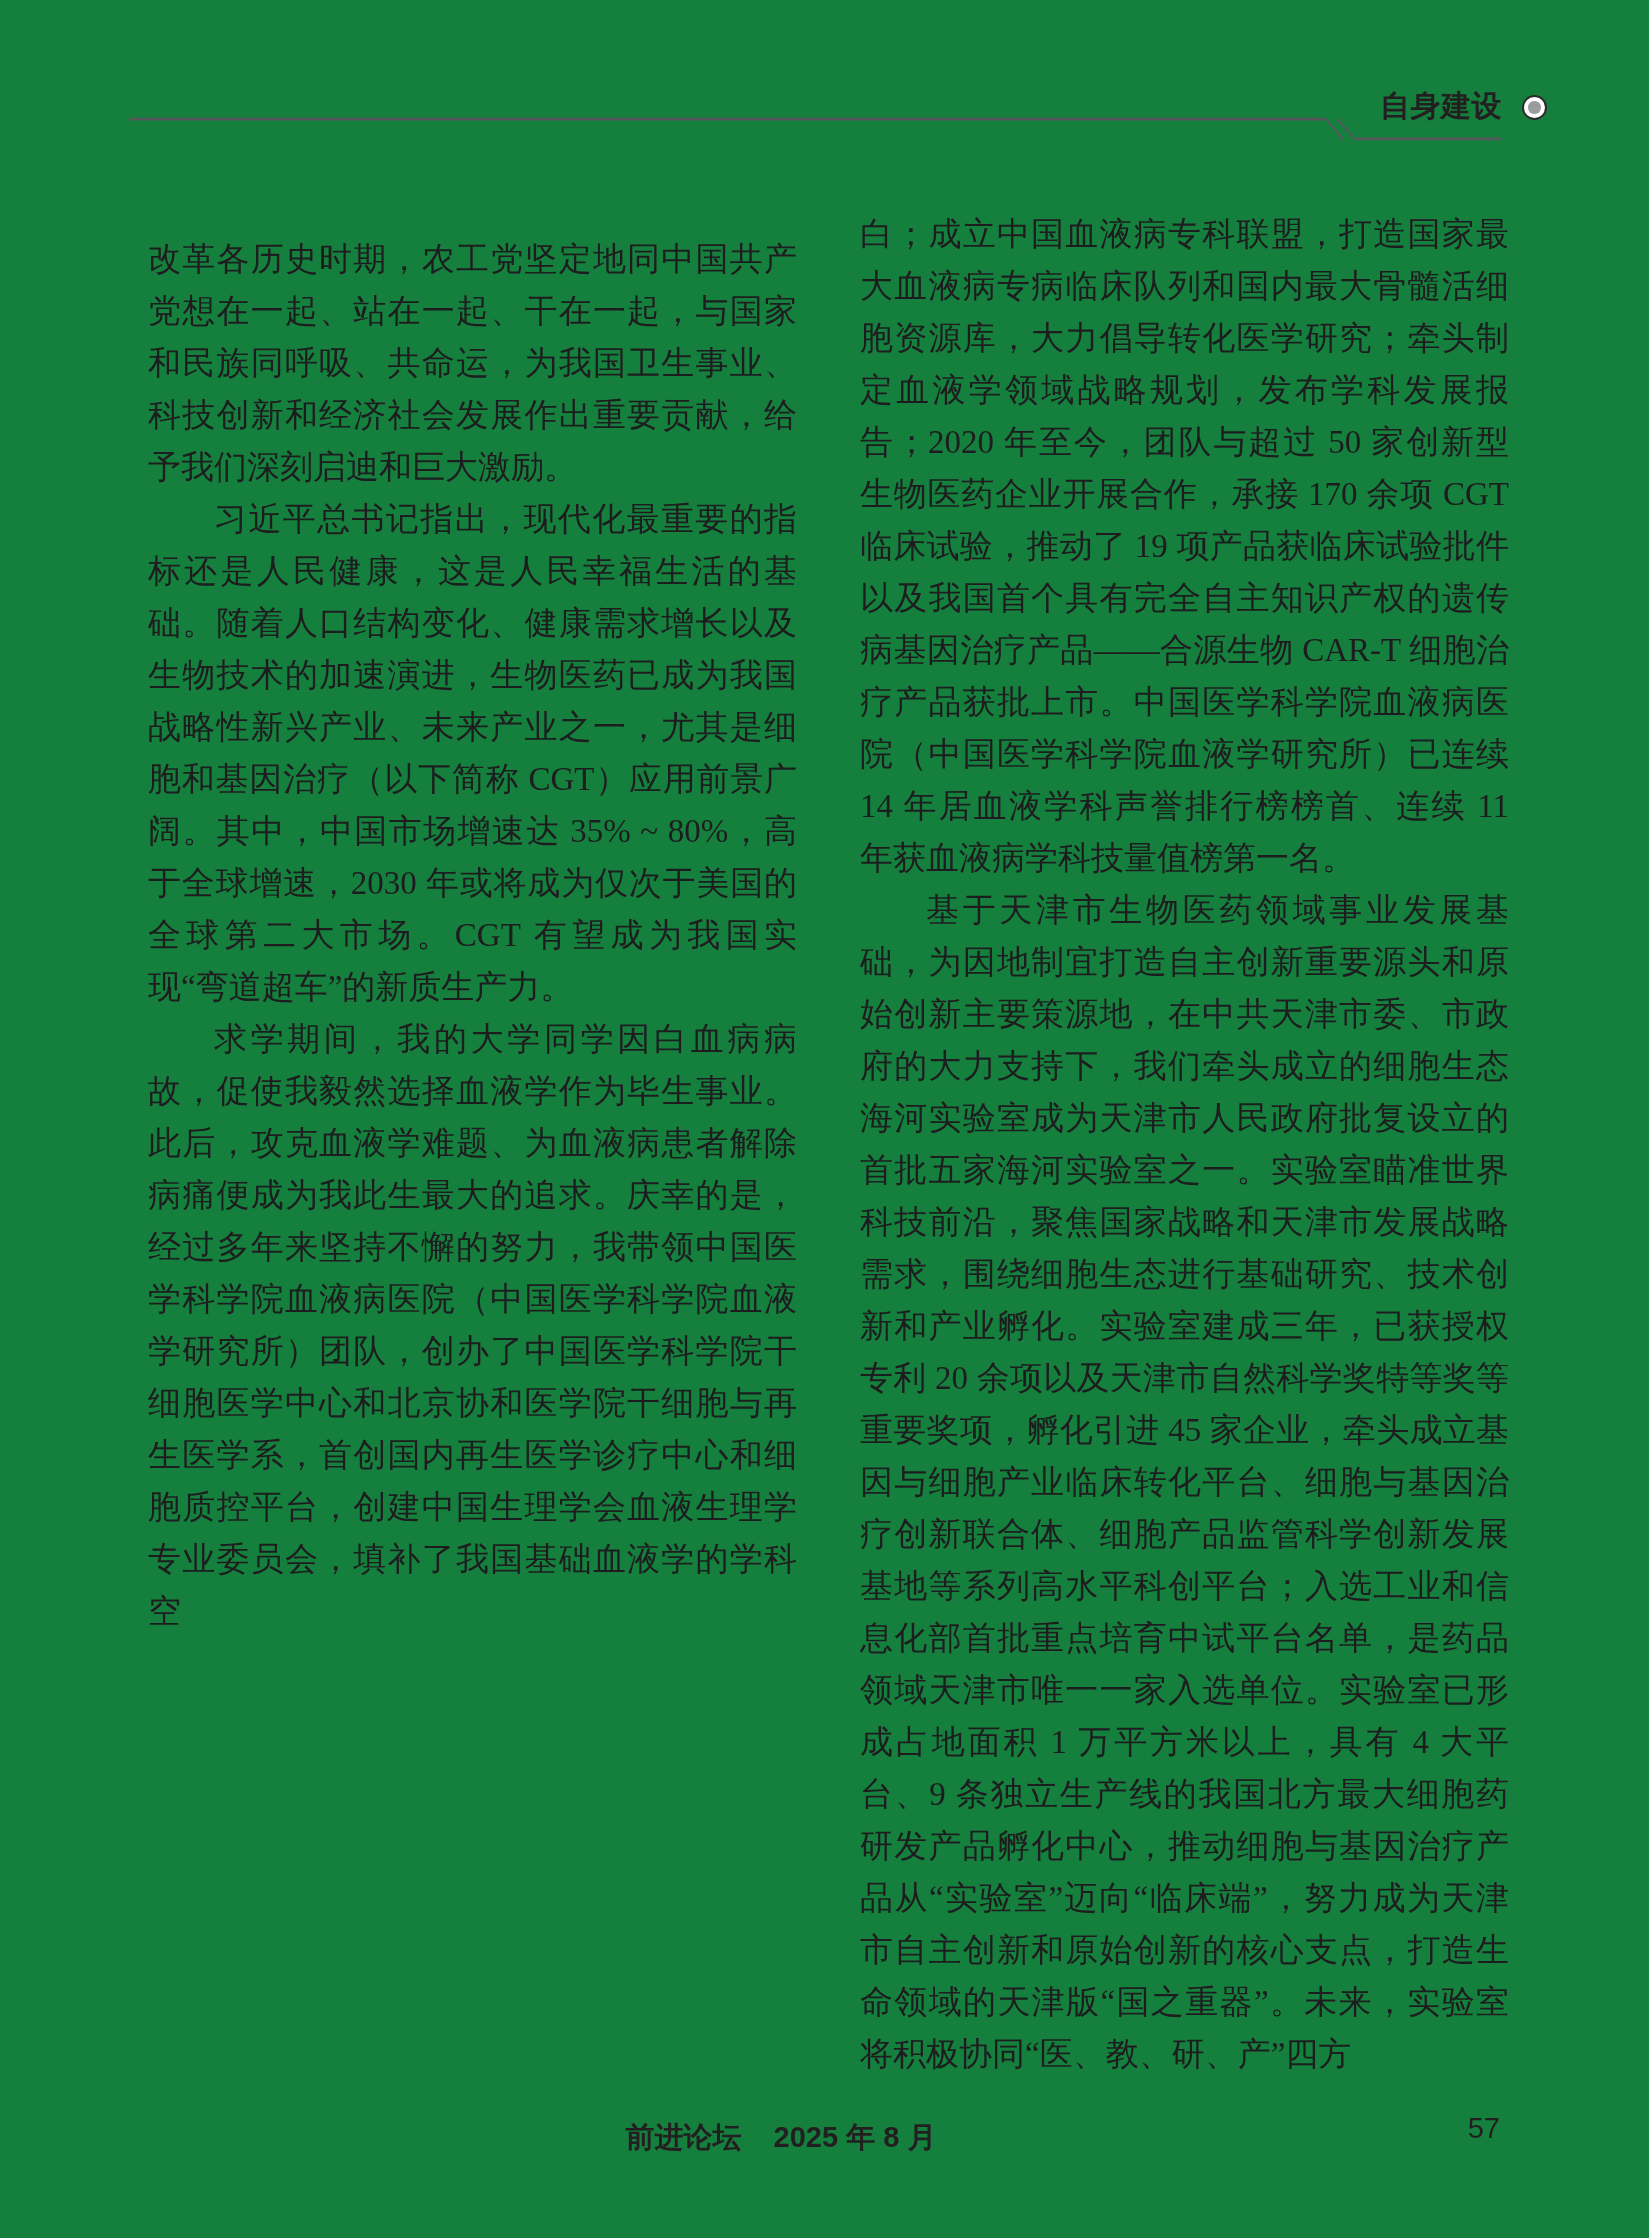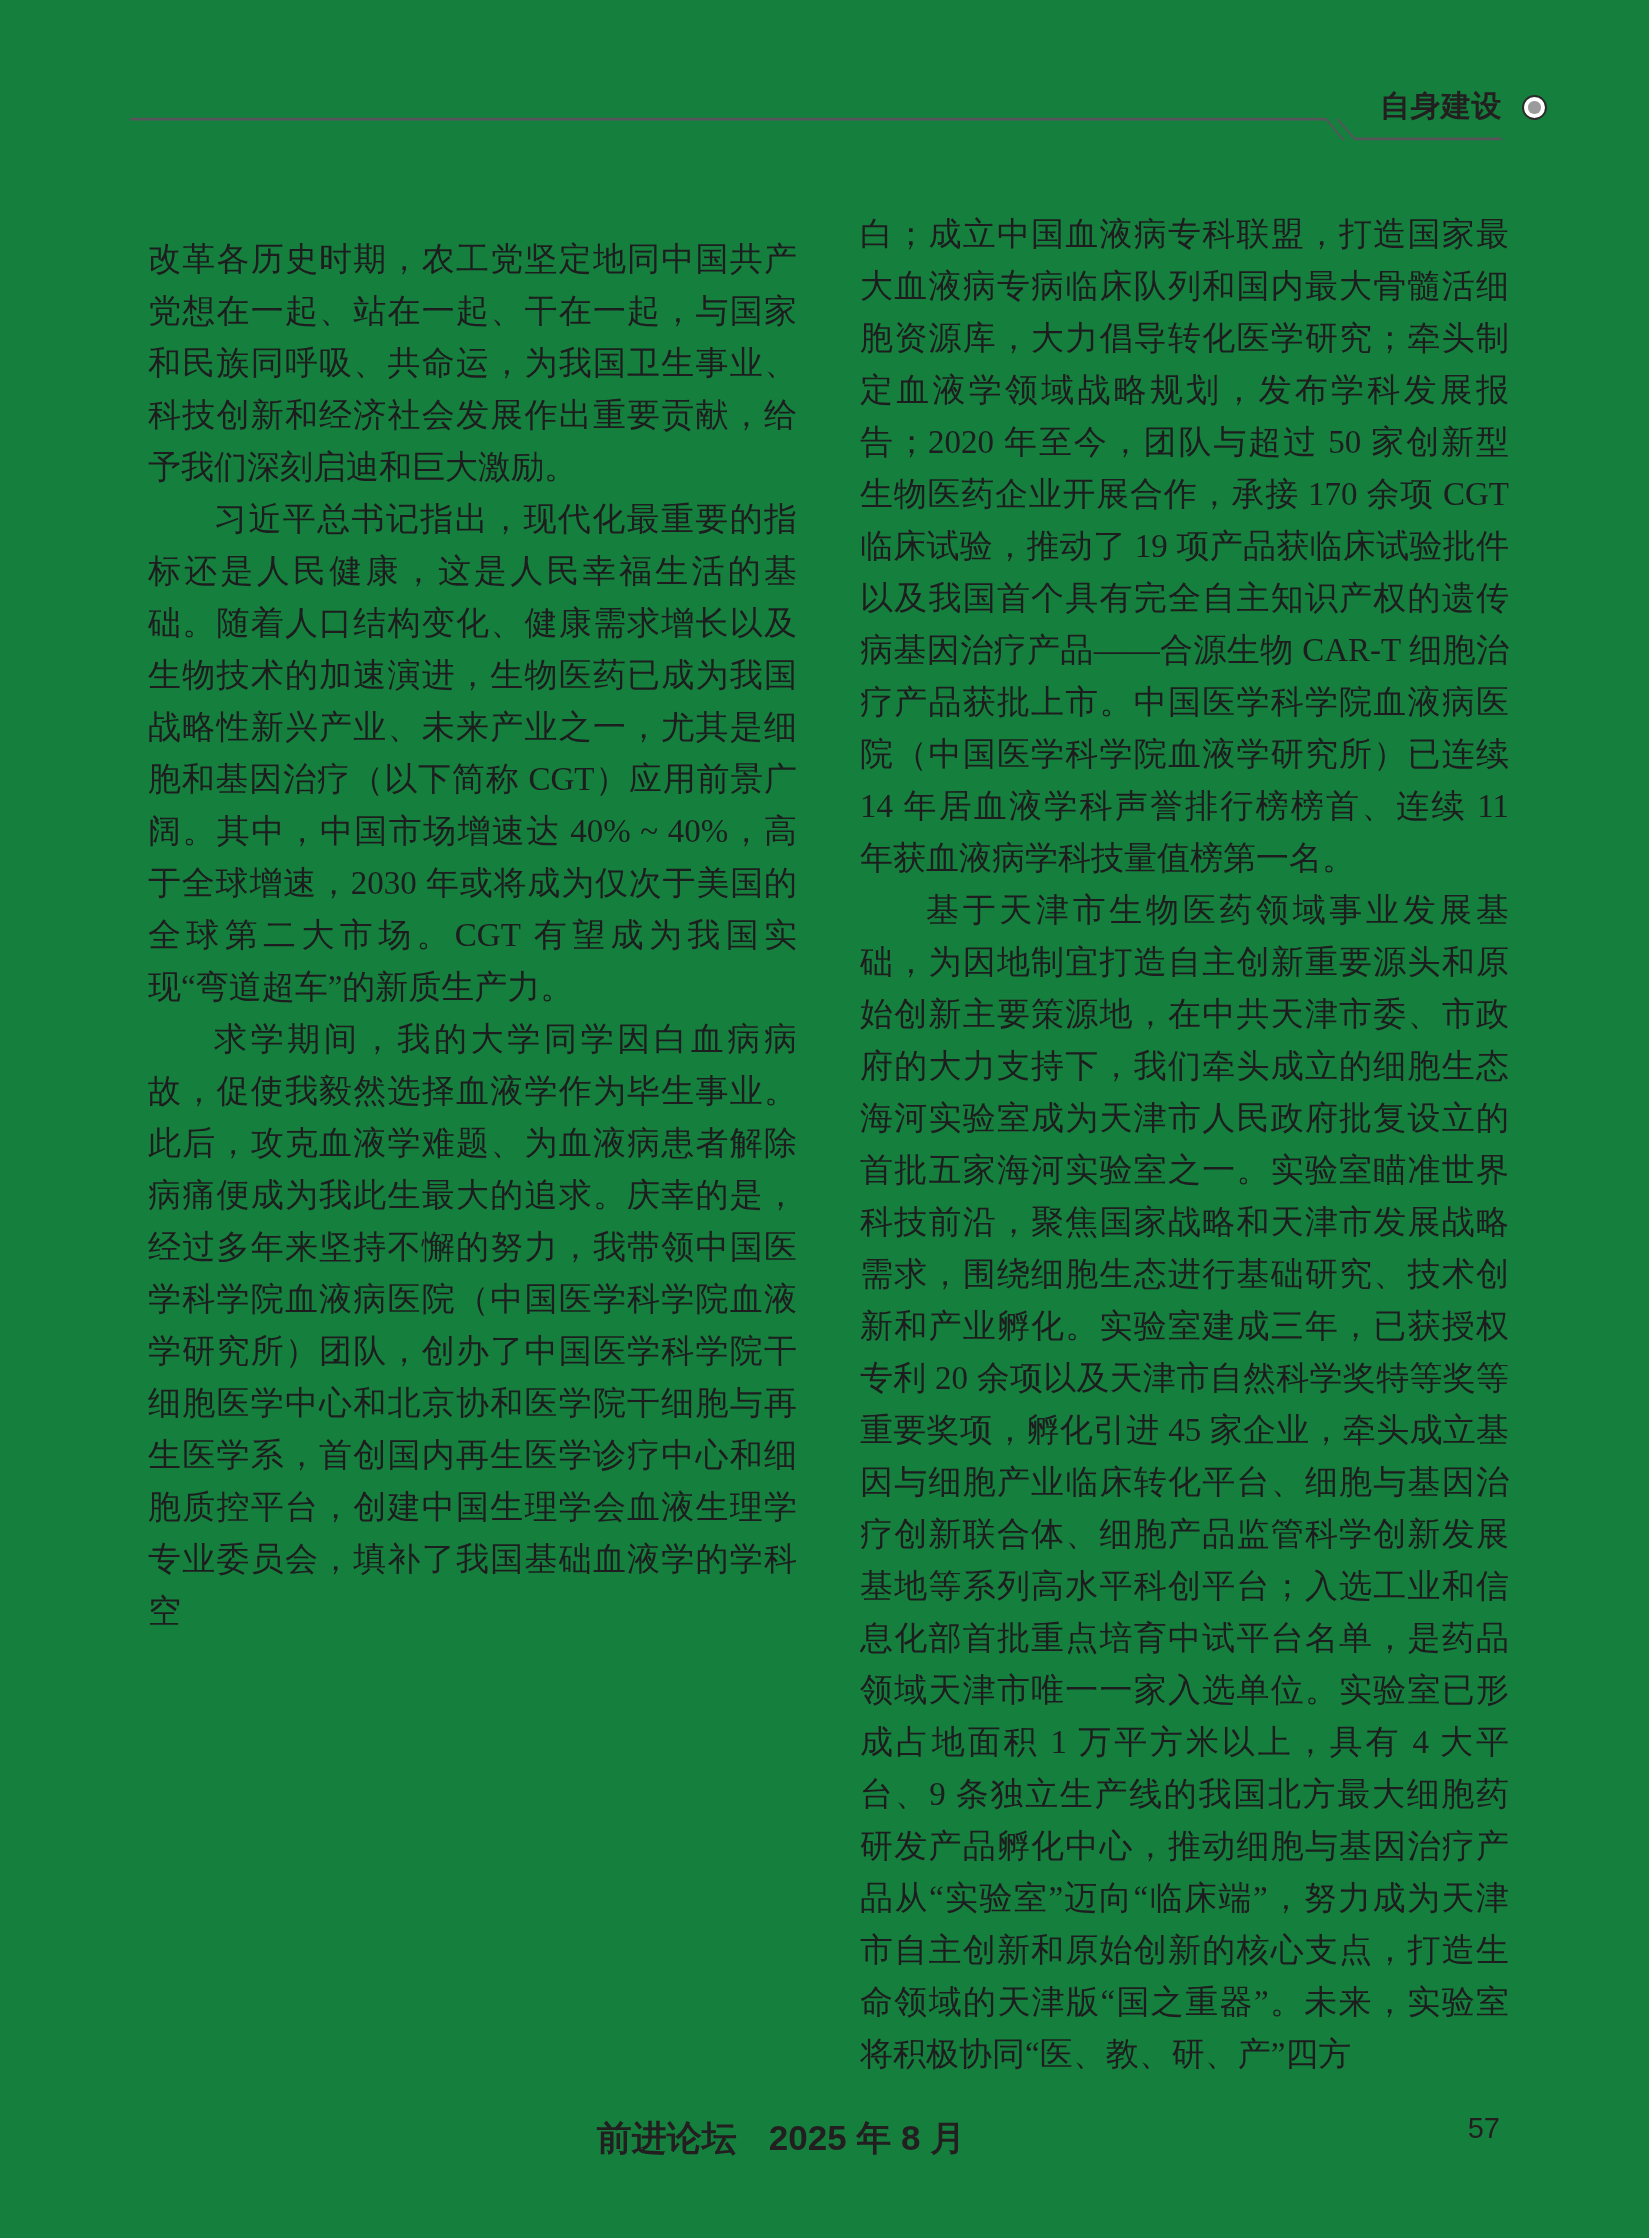--- a/index.html
+++ b/index.html
@@ -49,21 +49,21 @@
   .column p{margin:0;padding:0;}
   .column p.indent{text-indent:2em;}
   .col-left{left:148px;margin-top:25px;}
   .col-right{left:860px;}
   
   .footer-center{
     position:absolute;left:0;top:2121px;width:1562px;
     text-align:center;
     font-family:"Liberation Sans","DejaVu Sans",sans-serif;
     font-weight:700;
-    font-size:35px;line-height:33px;
+    font-size:29px;line-height:33px;
     color:#231f20;
     white-space:nowrap;
   }
   .footer-center .journal{margin-right:32px;}
   .page-number{
     position:absolute;top:2112px;right:150px;
     font-family:"Liberation Sans","DejaVu Sans",sans-serif;
     font-weight:400;
     font-size:29px;line-height:33px;
     color:#231f20;
@@ -82,21 +82,21 @@
   </svg>
 
   <div class="section-title">自身建设</div>
 
   <div class="section-marker">
     <div class="dot"></div>
   </div>
 
   <div class="column col-left">
     <p>改革各历史时期，农工党坚定地同中国共产党想在一起、站在一起、干在一起，与国家和民族同呼吸、共命运，为我国卫生事业、科技创新和经济社会发展作出重要贡献，给予我们深刻启迪和巨大激励。</p>
-    <p class="indent">习近平总书记指出，现代化最重要的指标还是人民健康，这是人民幸福生活的基础。随着人口结构变化、健康需求增长以及生物技术的加速演进，生物医药已成为我国战略性新兴产业、未来产业之一，尤其是细胞和基因治疗（以下简称 CGT）应用前景广阔。其中，中国市场增速达 40% ~ 40%，高于全球增速，2030 年或将成为仅次于美国的全球第二大市场。CGT 有望成为我国实现“弯道超车”的新质生产力。</p>
+    <p class="indent">习近平总书记指出，现代化最重要的指标还是人民健康，这是人民幸福生活的基础。随着人口结构变化、健康需求增长以及生物技术的加速演进，生物医药已成为我国战略性新兴产业、未来产业之一，尤其是细胞和基因治疗（以下简称 CGT）应用前景广阔。其中，中国市场增速达 35% ~ 80%，高于全球增速，2030 年或将成为仅次于美国的全球第二大市场。CGT 有望成为我国实现“弯道超车”的新质生产力。</p>
     <p class="indent">求学期间，我的大学同学因白血病病故，促使我毅然选择血液学作为毕生事业。此后，攻克血液学难题、为血液病患者解除病痛便成为我此生最大的追求。庆幸的是，经过多年来坚持不懈的努力，我带领中国医学科学院血液病医院（中国医学科学院血液学研究所）团队，创办了中国医学科学院干细胞医学中心和北京协和医学院干细胞与再生医学系，首创国内再生医学诊疗中心和细胞质控平台，创建中国生理学会血液生理学专业委员会，填补了我国基础血液学的学科空</p>
   </div>
 
   <div class="column col-right">
     <p>白；成立中国血液病专科联盟，打造国家最大血液病专病临床队列和国内最大骨髓活细胞资源库，大力倡导转化医学研究；牵头制定血液学领域战略规划，发布学科发展报告；2020 年至今，团队与超过 50 家创新型生物医药企业开展合作，承接 170 余项 CGT 临床试验，推动了 19 项产品获临床试验批件以及我国首个具有完全自主知识产权的遗传病基因治疗产品——合源生物 CAR-T 细胞治疗产品获批上市。中国医学科学院血液病医院（中国医学科学院血液学研究所）已连续 14 年居血液学科声誉排行榜榜首、连续 11 年获血液病学科技量值榜第一名。</p>
     <p class="indent">基于天津市生物医药领域事业发展基础，为因地制宜打造自主创新重要源头和原始创新主要策源地，在中共天津市委、市政府的大力支持下，我们牵头成立的细胞生态海河实验室成为天津市人民政府批复设立的首批五家海河实验室之一。实验室瞄准世界科技前沿，聚焦国家战略和天津市发展战略需求，围绕细胞生态进行基础研究、技术创新和产业孵化。实验室建成三年，已获授权专利 20 余项以及天津市自然科学奖特等奖等重要奖项，孵化引进 45 家企业，牵头成立基因与细胞产业临床转化平台、细胞与基因治疗创新联合体、细胞产品监管科学创新发展基地等系列高水平科创平台；入选工业和信息化部首批重点培育中试平台名单，是药品领域天津市唯一一家入选单位。实验室已形成占地面积 1 万平方米以上，具有 4 大平台、9 条独立生产线的我国北方最大细胞药研发产品孵化中心，推动细胞与基因治疗产品从“实验室”迈向“临床端”，努力成为天津市自主创新和原始创新的核心支点，打造生命领域的天津版“国之重器”。未来，实验室将积极协同“医、教、研、产”四方</p>
   </div>
 
   <div class="footer-center">
     <span class="journal">前进论坛</span><span>2025 年 8 月</span>

